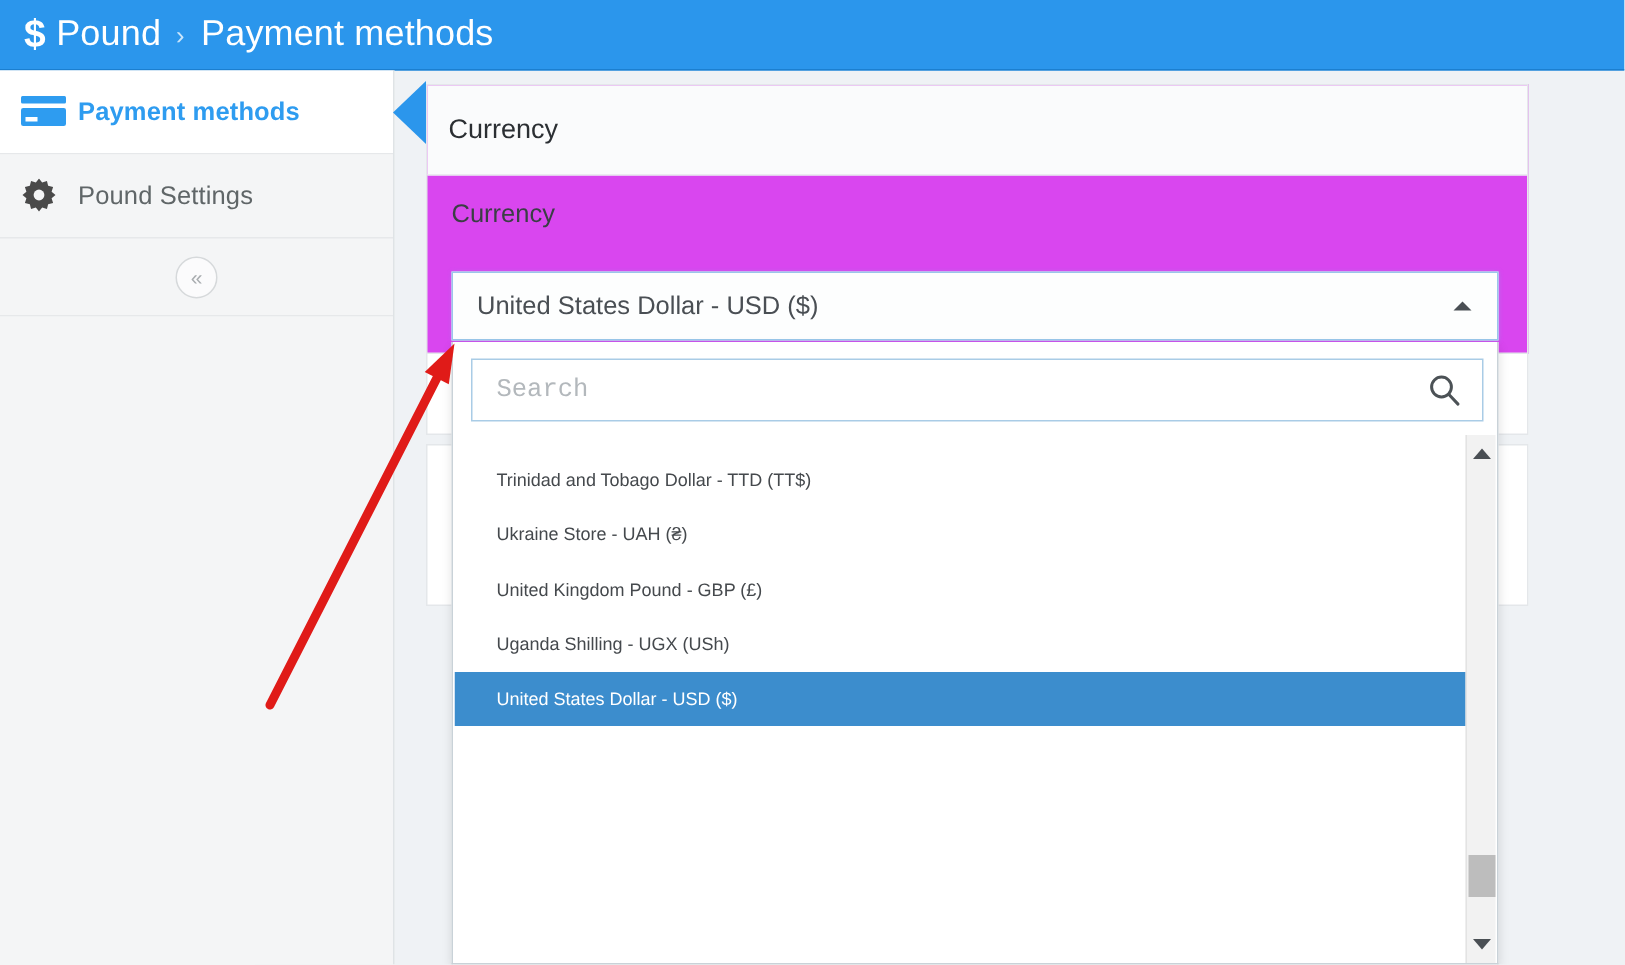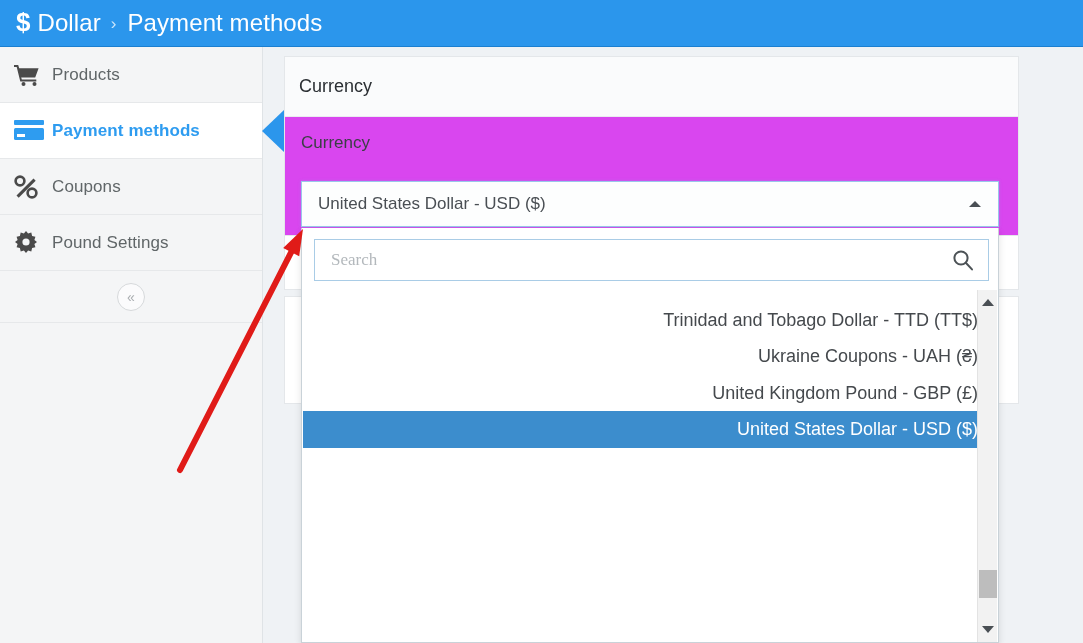--- a/index.html
+++ b/index.html
@@ -124,38 +124,37 @@
   }
   .search-wrap { padding: 11px 9px 0 12px; }
   .search-box {
     position: relative; height: 42px;
     border: 1px solid #a9cce6;
     background: #fff;
     display: flex; align-items: center;
   }
   .search-input {
     border: none; outline: none; background: transparent;
-    font-family: Liberation Serif, serif;
+    font-family: Liberation Mono, monospace;
     font-size: 17px; color: #3a3f44;
     padding-left: 16px; flex: 1; height: 100%;
   }
   .search-input::placeholder { color: #b3b8bc; }
   .search-ico { margin-right: 14px; color: #4c5256; display: flex; }
 
   .opt-list {
     position: absolute; left: 1px; top: 65px; width: 675px; height: 349px;
     overflow: hidden;
   }
   .opt-clip { position: relative; top: -28px; }
   .opt {
     height: 36.5px; line-height: 36.5px;
     padding-left: 28px;
-    font-size: 18px; color: #45494d;
+    font-size: 12px; color: #45494d;
     white-space: nowrap;
-    text-align: right;
   }
   .opt.selected { background: #3c8dcd; color: #ffffff; }
 
   
   .scrollbar {
     position: absolute; right: 1px; top: 62px; width: 20px; height: 352px;
     background: #f2f2f2;
     border-left: 1px solid #e3e3e3;
   }
   .sb-arrow {
@@ -184,62 +183,42 @@
   .annot { position: absolute; left: 0; top: 0; width: 1083px; height: 643px; pointer-events: none; }
 </style>
 </head>
 <body>
 
 <div id="root">
 
   <div class="topbar">
     <div class="crumb-wrap">
       <span class="crumb-ico">$</span>
-      <span class="crumb-1">Dollar</span>
+      <span class="crumb-1">Pound</span>
       <span class="crumb-sep">›</span>
       <span class="crumb-2">Payment methods</span>
     </div>
   </div>
 
   <div class="sidebar">
 
-    <div class="nav-item">
-      <span class="nav-ico">
-        <svg width="26" height="22" viewBox="0 0 26 22" fill="#4a4a4a">
-          <path d="M0 1h4.2l1 3.2h19.4l-3.4 9.4H7.2l.6 1.9h14.5v2.1H6.3L2.7 3.1H0z"></path>
-          <circle cx="9.5" cy="20" r="2"></circle>
-            <circle cx="20.5" cy="20" r="2"></circle>
-        </svg>
-      </span>
-      <span class="nav-label">Products</span>
-    </div>
 
     <div class="nav-item active">
       <span class="nav-ico">
         <svg width="30" height="22" viewBox="0 0 30 22">
           <rect x="0" y="0" width="30" height="5" rx="1" fill="#2e9cf0"></rect>
           <rect x="0" y="8" width="30" height="12" rx="1.5" fill="#2e9cf0"></rect>
           <rect x="3" y="14" width="8" height="3" fill="#ffffff"></rect>
         </svg>
       </span>
       <span class="nav-label">Payment methods</span>
       <span class="active-pointer"></span>
     </div>
 
 
-    <div class="nav-item">
-      <span class="nav-ico">
-        <svg width="24" height="24" viewBox="0 0 24 24" fill="#4a4a4a">
-          <path d="M2.5 20.5l17-17 2.2 2.2-17 17z"></path>
-          <circle cx="6" cy="6" r="4.4" fill="none" stroke="#4a4a4a" stroke-width="2.6"></circle>
-          <circle cx="18" cy="18" r="4.4" fill="none" stroke="#4a4a4a" stroke-width="2.6"></circle>
-        </svg>
-      </span>
-      <span class="nav-label">Coupons</span>
-    </div>
 
     <div class="nav-item">
       <span class="nav-ico">
         <svg width="24" height="24" viewBox="0 0 24 24" fill="#4a4a4a">
           <path d="M12 0l2.1 2.6 3.2-1 .8 3.3 3.3.8-1 3.2L23 11l-2.6 2.1 1 3.2-3.3.8-.8 3.3-3.2-1L12 22l-2.1-2.6-3.2 1-.8-3.3-3.3-.8 1-3.2L1 11l2.6-2.1-1-3.2 3.3-.8.8-3.3 3.2 1z"></path>
           <circle cx="12" cy="11" r="3.6" fill="#f4f5f6"></circle>
         </svg>
       </span>
       <span class="nav-label">Pound Settings</span>
     </div>
@@ -281,22 +260,23 @@
             <line x1="13.8" y1="13.8" x2="20" y2="20.4" stroke-linecap="round"></line>
           </svg>
         </span>
       </div>
     </div>
 
     <div class="opt-list">
       <div class="opt-clip" id="opt-clip">
           <div class="opt">Tunisian Dinar - TND (د.ت)</div>
           <div class="opt">Trinidad and Tobago Dollar - TTD (TT$)</div>
-          <div class="opt">Ukraine Coupons - UAH (₴)</div>
+          <div class="opt">Ukraine Store - UAH (₴)</div>
           <div class="opt">United Kingdom Pound - GBP (£)</div>
+          <div class="opt">Uganda Shilling - UGX (USh)</div>
           <div class="opt selected">United States Dollar - USD ($)</div>
         </div>
     </div>
 
     <div class="scrollbar">
       <div class="sb-arrow up">
           <span class="tri-up"></span>
         </div>
       <div class="sb-thumb"></div>
       <div class="sb-arrow down">

